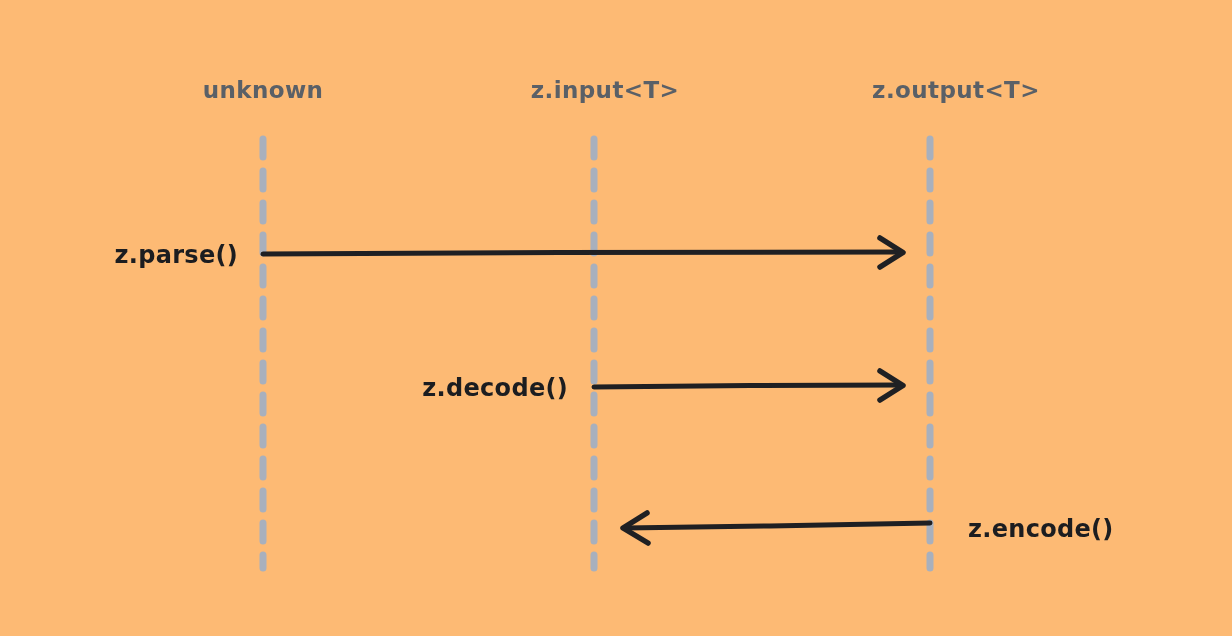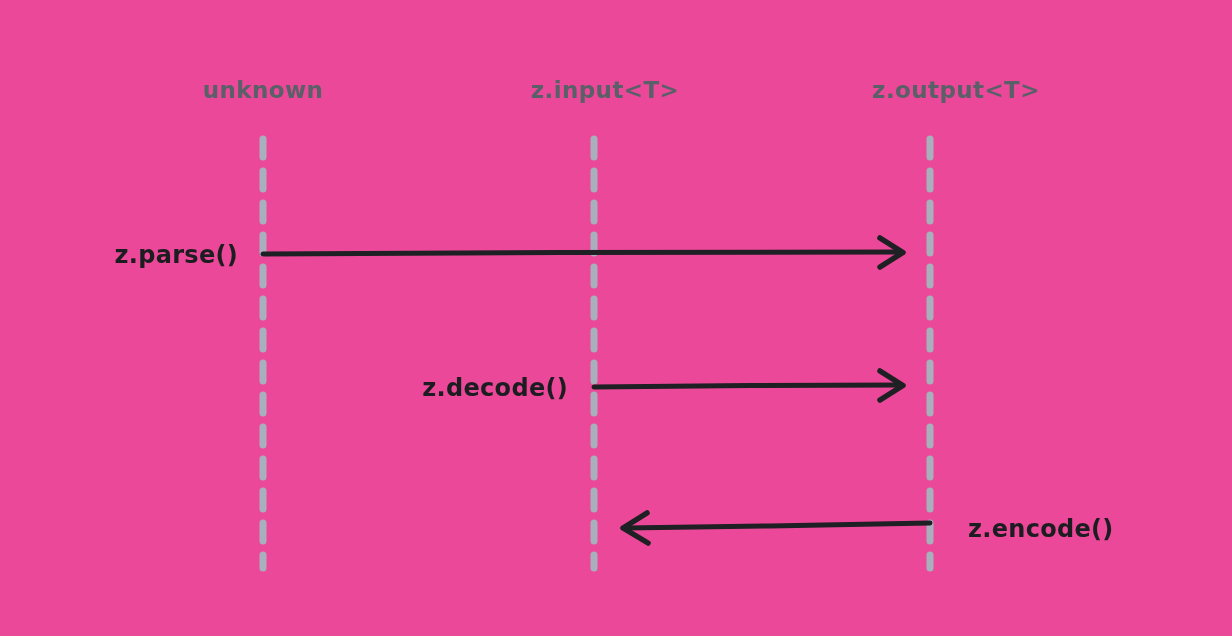--- a/index.html
+++ b/index.html
@@ -10,21 +10,21 @@
     width: 1232px;
     height: 636px;
     background: #f7f9fb;
     font-family: "DejaVu Sans", sans-serif;
     overflow: hidden;
   }
   #diagram-root {
     position: relative;
     width: 1232px;
     height: 636px;
-    background: #ec4899;
+    background: #fdba74;
   }
   svg#seq-svg {
     position: absolute;
     left: 0;
     top: 0;
     width: 1232px;
     height: 636px;
     display: block;
   }
   .participant-label {

